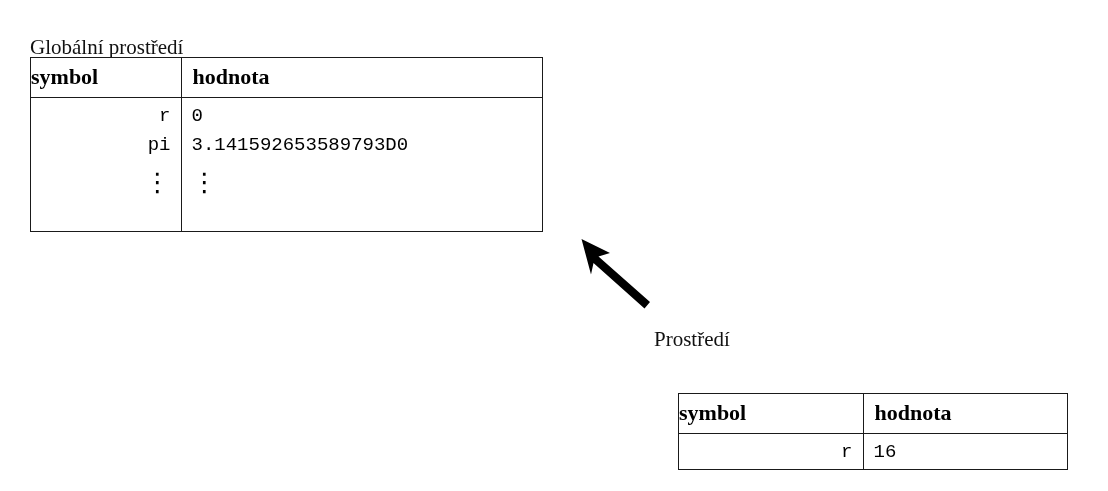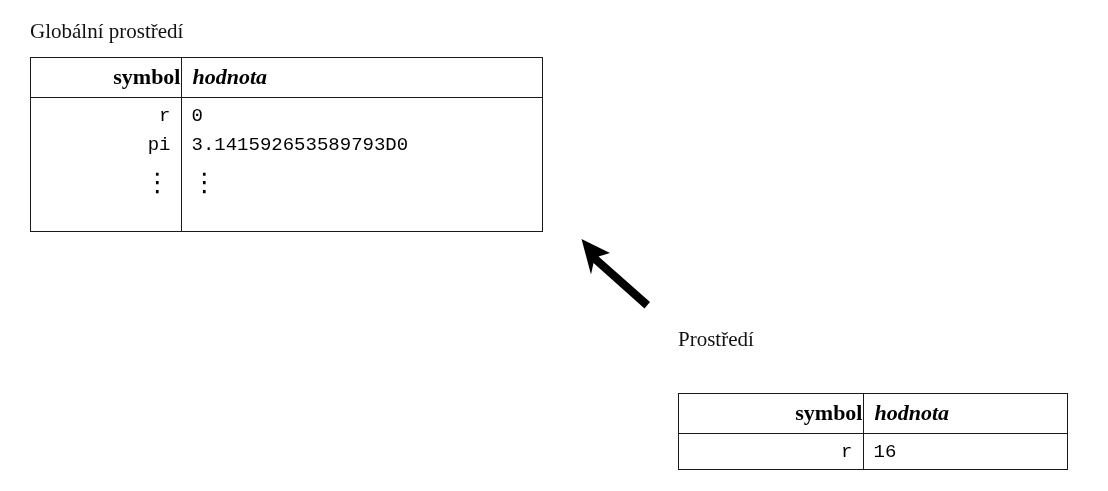--- a/index.html
+++ b/index.html
@@ -62,22 +62,22 @@
   }
   .col-sym {
     border-right: 1.6px solid #1a1a1a;
     text-align: right;
     padding-right: 10px !important;
   }
   .col-val {
     text-align: left;
     padding-left: 10px !important;
   }
-  .hdr-row th.col-sym { text-align: right; padding-right: 0 !important; }
-  .hdr-row th.col-val { text-align: left; padding-left: 11px !important; font-style: italic; }
+  .hdr-row th.col-sym { text-align: left; padding-right: 0 !important; }
+  .hdr-row th.col-val { text-align: left; padding-left: 11px !important; }
 
   .body-cell {
     font-family: "Liberation Mono", "DejaVu Sans Mono", monospace;
     font-size: 19px;
     line-height: 29px;
     padding-top: 4px !important;
   }
   .body-cell .line { display: block; height: 29px; }
   .body-cell .dots {
     display: block;
@@ -102,22 +102,22 @@
     left: 678px;
     top: 393px;
     width: 390px;
     height: 77px;
   }
   #table-circle-area .col-sym { width: 184px; }
   #table-circle-area .body-cell { line-height: 31px; padding-top: 3px !important; }
   #table-circle-area .body-cell .line { height: 31px; }
 
   
-  #caption-global { left: 30px; top: 18px; }
-  #caption-local  { left: 678px; top: 326px; }
+  #caption-global { left: 30px; top: 34px; }
+  #caption-local  { left: 654px; top: 326px; }
   #caption-local .l2 { display: block; }
   #caption-local .fn-name { font-size: 19px; }
 
   
   #env-link-arrow {
     position: absolute;
     left: 570px;
     top: 228px;
     width: 92px;
     height: 92px;

